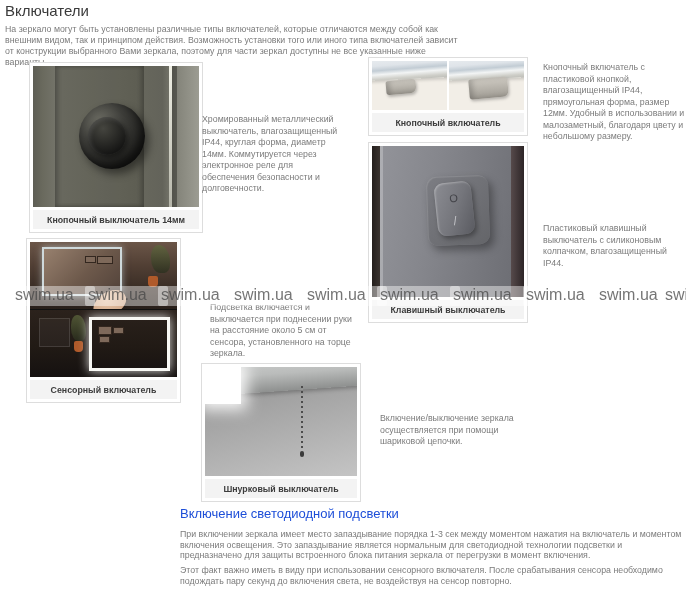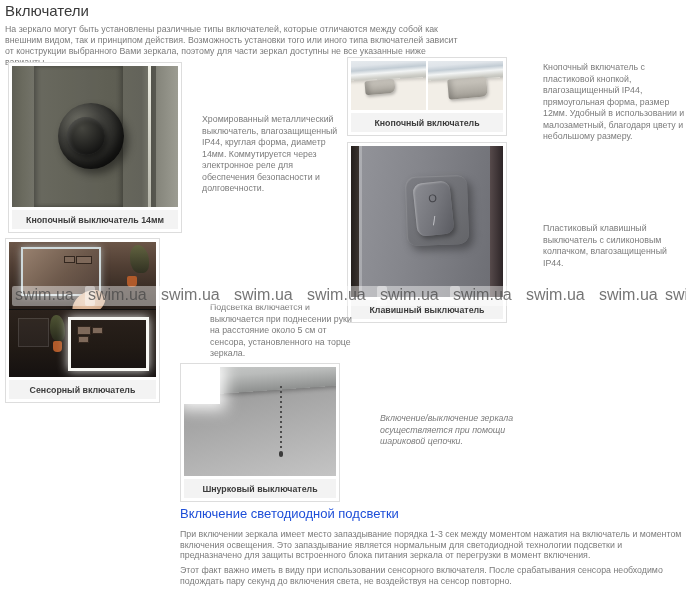--- a/index.html
+++ b/index.html
@@ -9,29 +9,29 @@
     overflow:hidden;
   }
   
   .h1 { position:absolute; left:5px; top:2px; font-size:15px; font-weight:400; color:#3a3a3a; }
   .intro { position:absolute; left:5px; top:24px; width:458px; font-size:8.8px; line-height:11px; color:#7b7b7b; }
   .desc { position:absolute; font-size:8.8px; line-height:11.5px; color:#7b7b7b; }
   #t1 { left:202px; top:114px; width:144px; }
   #t2 { left:543px; top:62px;  width:144px; }
   #t3 { left:543px; top:223px; width:144px; }
   #t4 { left:210px; top:302px; width:142px; }
-  #t5 { left:380px; top:413px; width:156px;font-style:italic; }
+  #t5 { left:380px; top:413px; width:156px; }
   .h2 { position:absolute; left:180px; top:506px; font-size:13px; font-weight:400; color:#1d4ed8; }
   .ledp { position:absolute; left:180px; width:502px; font-size:8.8px; line-height:10.5px; color:#7b7b7b; }
   #p1 { top:529px; }
   #p2 { top:565px; }
 
   
   .figure { position:absolute; box-sizing:border-box; background:#fff; border:1px solid #ddd;
-            padding:3px; display:flex; flex-direction:column; }
+            padding:3px; display:flex; flex-direction:column;margin-left:21px; }
   .fig-img { position:relative; flex:1; overflow:hidden; }
   .fig-caption { height:19px; margin-top:3px; background:#f3f3f3; display:flex; align-items:center;
                  justify-content:center; font-size:8.8px; font-weight:bold; color:#3c3c3c; }
   #fig1 { left:8px;   top:62px;  width:174px; height:171px; }
   #fig2 { left:347px; top:57px;  width:160px; height:79px;  }
   #fig3 { left:347px; top:142px; width:160px; height:181px; }
   #fig4 { left:5px;   top:238px; width:155px; height:165px; }
   #fig5 { left:180px; top:363px; width:160px; height:139px; }
 
   

